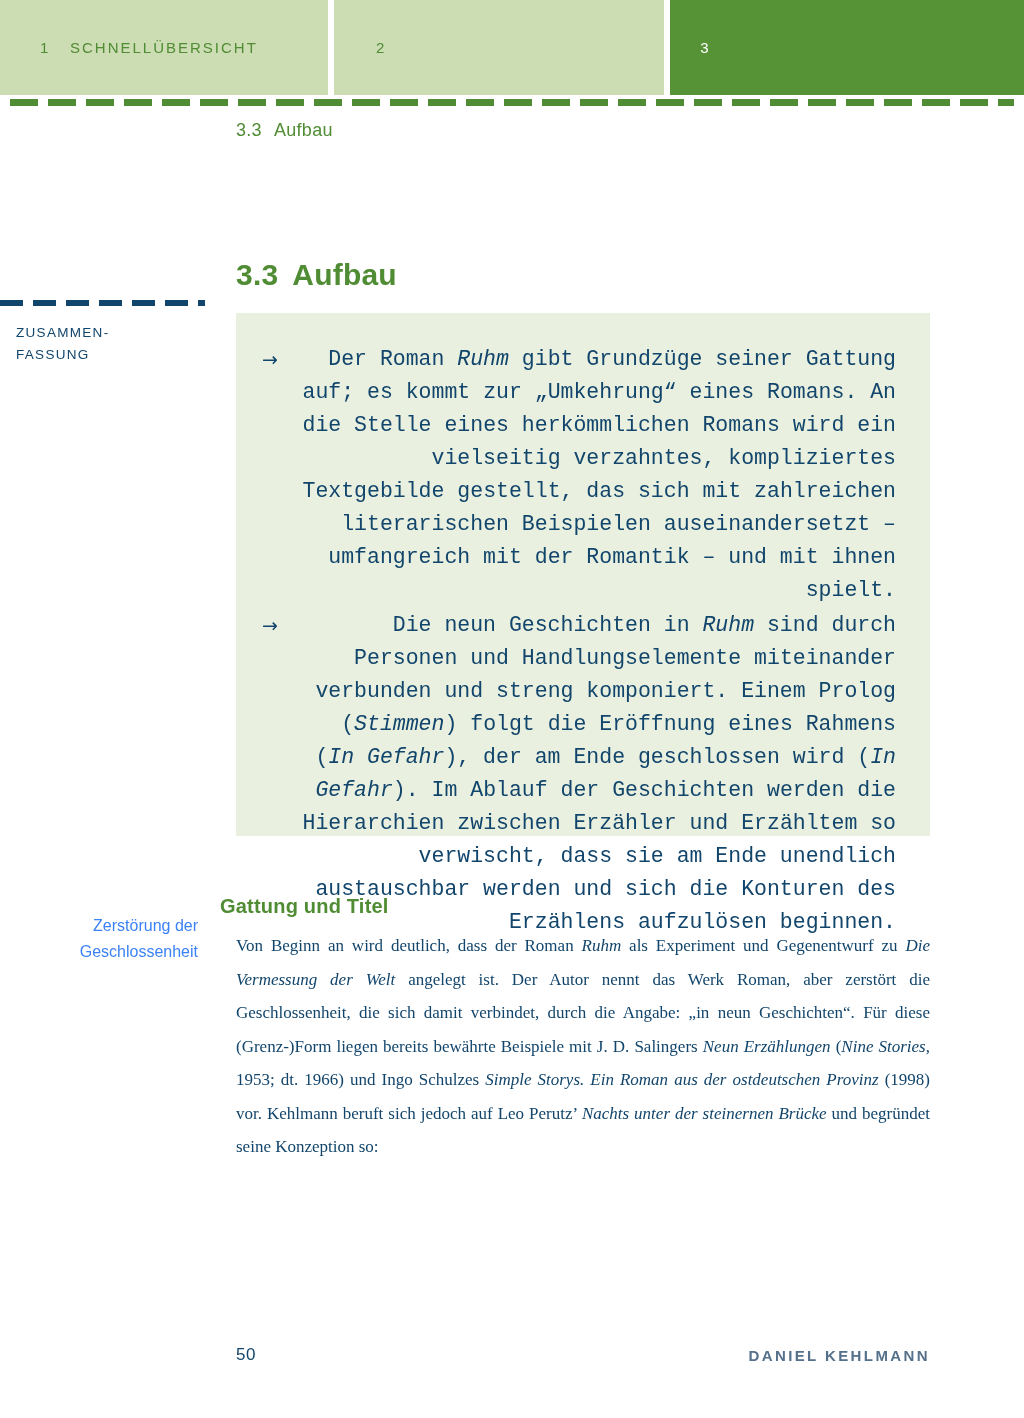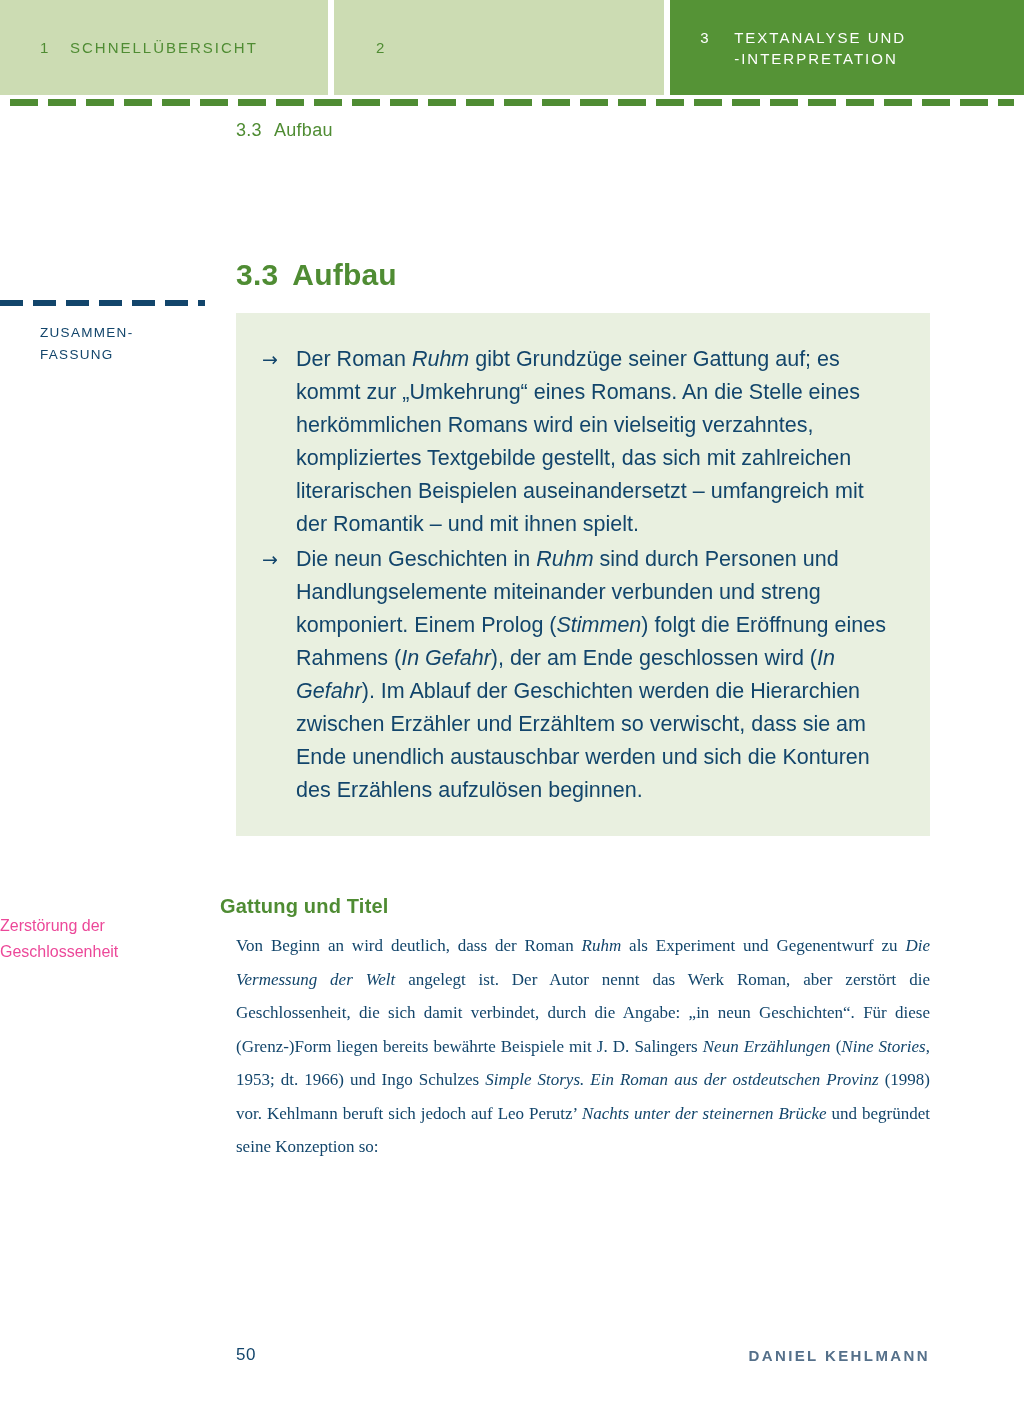--- a/index.html
+++ b/index.html
@@ -116,37 +116,38 @@
       #12456b 0px, #12456b 23px,
       #ffffff 23px, #ffffff 33px
     );
   }
   .margin-title {
     position: absolute;
     left: 0px;
     top: 322px;
     width: 188px;
     text-align: left;
-    padding-left: 40px;
+    padding-left: 16px;
     box-sizing: border-box;
     font-size: 13.5px;
     color: #12456b;
     letter-spacing: 1.3px;
     line-height: 22px;
     font-weight: 400;
     white-space: pre-line;
   }
 
   .margin-note {
     position: absolute;
-    left: 0px;
+    left: 8px;
     top: 913px;
     width: 190px;
+    text-align: right;
     font-size: 16px;
-    color: #ec4899;
+    color: #3b82f6;
     line-height: 26px;
     white-space: pre-line;
   }
 
   
   .summary-box {
     position: absolute;
     left: 236px;
     top: 313px;
     width: 694px;
@@ -166,25 +167,26 @@
     margin-bottom: 2px;
   }
   .arrow-icon {
     flex: 0 0 34px;
     color: #12456b;
     font-size: 19px;
     line-height: 33px;
     font-family: "DejaVu Sans", sans-serif;
   }
   .summary-text {
-    font-family: Liberation Sans, sans-serif;
+    font-family: Liberation Mono, monospace;
     font-size: 21.5px;
     line-height: 33px;
     color: #12456b;
     flex: 1;
+    text-align: right;
   }
 
   
   .sub-heading {
     position: absolute;
     left: 220px;
     top: 878px;
     font-size: 20px;
     font-weight: bold;
     color: #4f8c33;
@@ -235,22 +237,20 @@
     </div>
   </div>
   <div class="tab tab-2">
     <div class="tab-row">
       <span class="tab-num">2</span>
     </div>
   </div>
   <div class="tab tab-3">
     <div class="tab-row">
       <span class="tab-num">3</span>
-      <span class="tab-label">TEXTANALYSE UND
--INTERPRETATION</span>
     </div>
   </div>
 </div>
 <div class="header-rule"></div>
 
 <div class="breadcrumb">
   <span class="bc-num">3.3</span><span>Aufbau</span>
 </div>
 
 <h1 class="section-heading">

